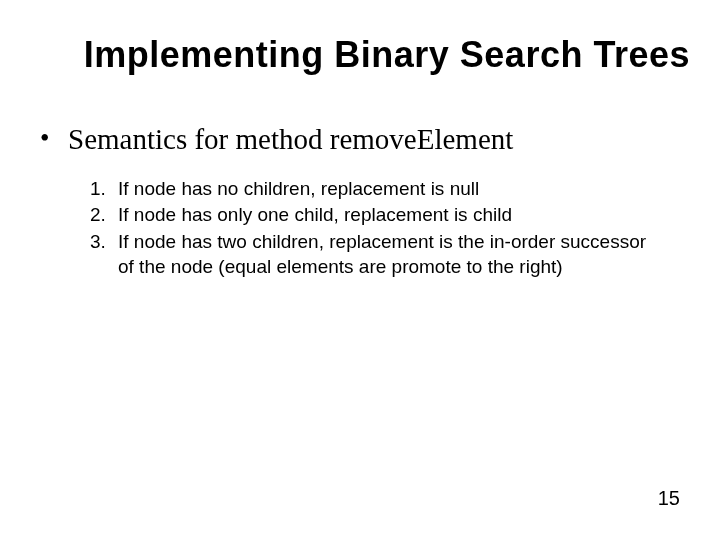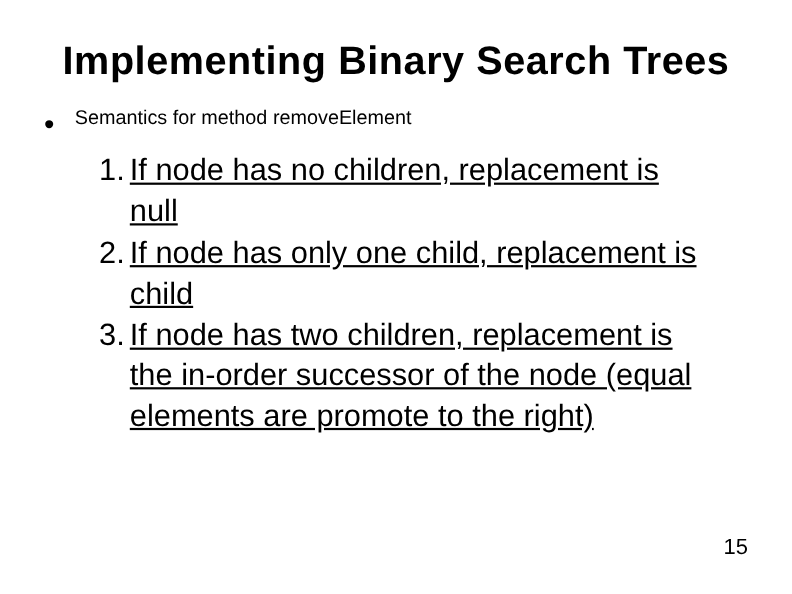--- a/index.html
+++ b/index.html
@@ -14,52 +14,52 @@
   .slide {
     width: 720px;
     height: 540px;
     position: relative;
     box-sizing: border-box;
     padding: 24px 30px 0 30px;
   }
   .title {
     font-size: 36px;
     font-weight: bold;
-    text-align: center;
-    margin: 10px 0 20px 0;
+    text-align: right;
+    margin: 10px 0 45px 0;
     letter-spacing: 0.5px;
   }
   ul.bullets {
     list-style: none;
     padding: 0 0 0 10px;
     margin: 0;
-    font-size: 18px;
+    font-size: 29px;
     line-height: 1.3;
+    font-family: Liberation Serif, serif;
   }
   ul.bullets > li {
     position: relative;
     padding-left: 28px;
     margin-bottom: 2px;
   }
   ul.bullets > li::before {
     content: "•";
     position: absolute;
     left: 0;
     top: 0;
     font-size: 27px;
     line-height: 1.3;
   }
   ol.numbered {
     list-style: none;
     counter-reset: item;
     padding: 0 0 0 60px;
     margin: 18px 40px 0 0;
-    font-size: 28px;
+    font-size: 19px;
     line-height: 1.3;
-    text-decoration: underline;
   }
   ol.numbered > li {
     counter-increment: item;
     position: relative;
     padding-left: 28px;
     margin-bottom: 2px;
   }
   ol.numbered > li::before {
     content: counter(item) ".";
     position: absolute;

